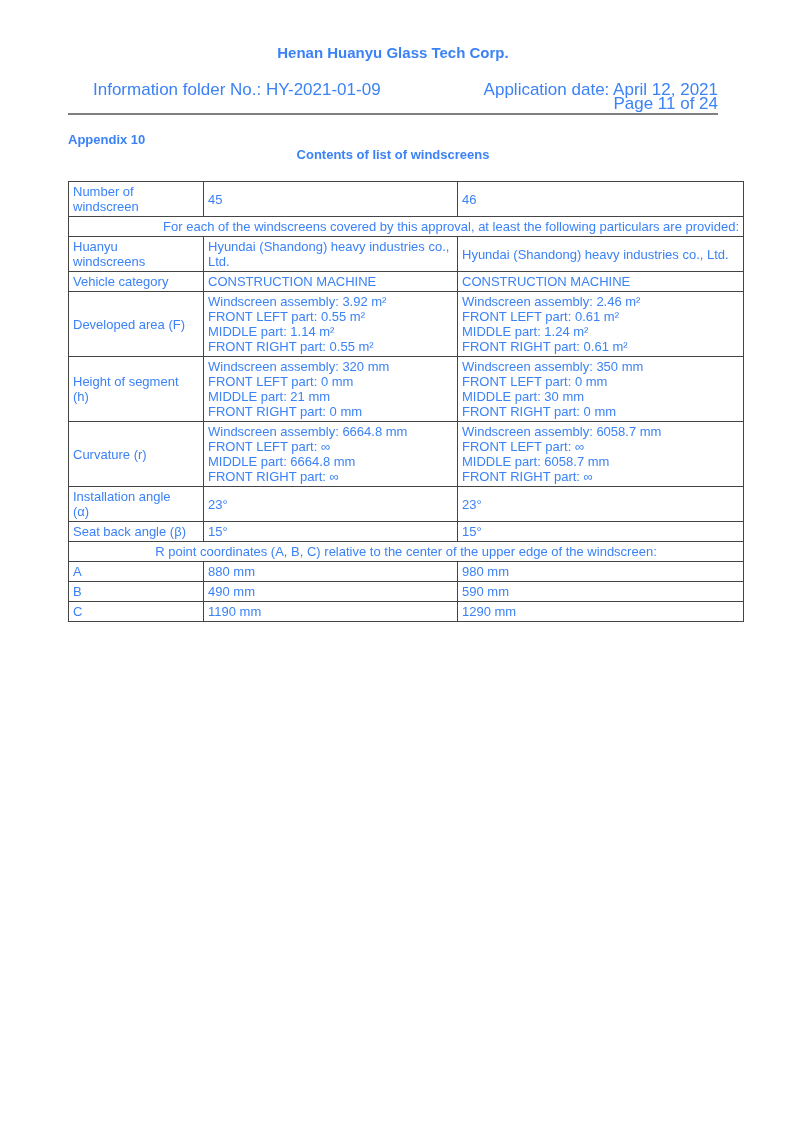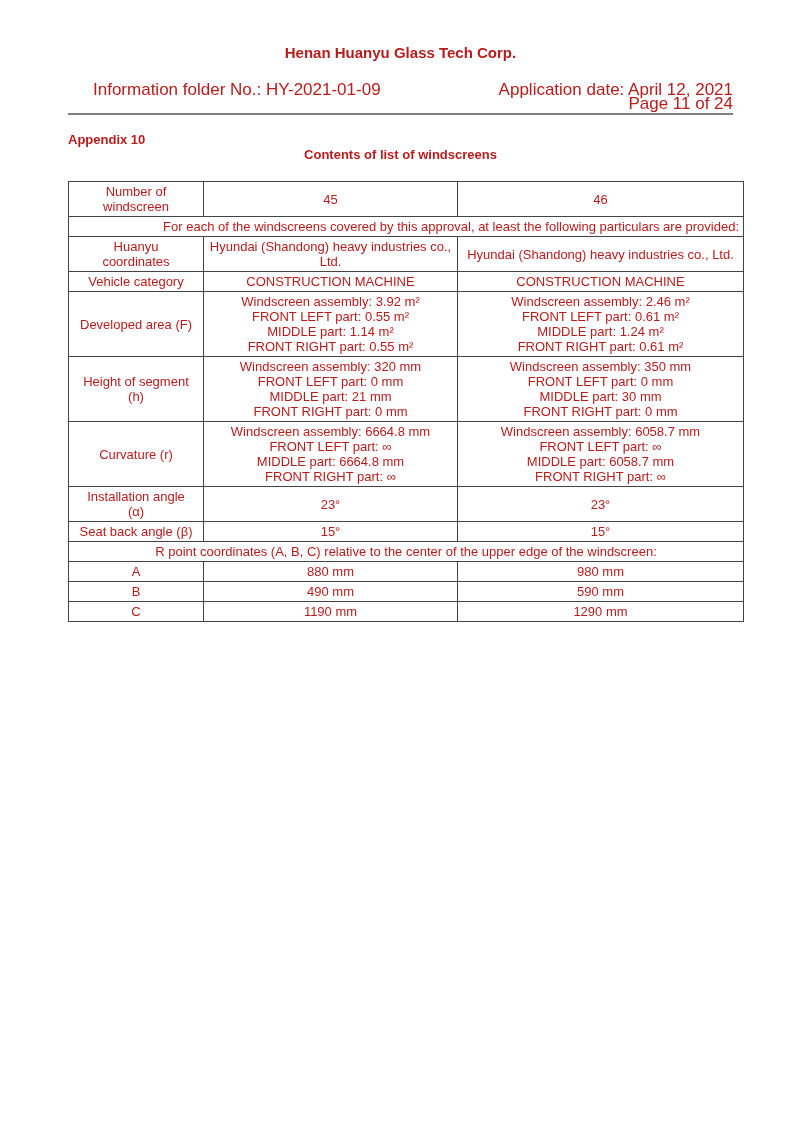--- a/index.html
+++ b/index.html
@@ -1,22 +1,22 @@
 <!DOCTYPE html>
 <html><head>
 <meta charset="utf-8">
 <style>
   html, body { margin: 0; padding: 0; background: #e8e8e8; }
   .page {
     width: 793px; height: 1122px;
     background: #ffffff;
     box-sizing: border-box;
-    padding: 44px 60px 0 68px;
+    padding: 44px 75px 0 68px;
     font-family: "Liberation Sans", sans-serif;
-    color: #b91c1c;
+    color: #3b82f6;
     position: relative;
     overflow: hidden;
   }
   .doc-title {
     text-align: center;
     font-weight: bold;
     font-size: 15px;
     line-height: 17px;
   }
   .meta-row {
@@ -50,21 +50,20 @@
     margin-top: 19px;
     font-size: 13px;
     line-height: 15px;
     table-layout: fixed;
   }
   table.ws-table col.c1 { width: 135px; }
   table.ws-table col.c2 { width: 254px; }
   table.ws-table col.c3 { width: 286px; }
   table.ws-table td {
     border: 1px solid #444444;
-    text-align: center;
     vertical-align: middle;
     padding: 2px 4px;
     word-wrap: break-word;
   }
   table.ws-table td.span-left {
     text-align: right;
     padding-left: 6px;
   }
   table.ws-table td.span-center { text-align: center; margin-left: 40px; }
 </style>
@@ -103,21 +102,21 @@
           </td>
           <td>45</td>
           <td>46</td>
         </tr>
         <tr>
           <td colspan="3" class="span-left">For each of the windscreens covered by this approval, at least the following particulars are provided:</td>
         </tr>
         <tr>
           <td>
             <div>Huanyu</div>
-            <div>coordinates</div>
+            <div>windscreens</div>
           </td>
           <td>Hyundai (Shandong) heavy industries co., Ltd.</td>
           <td>Hyundai (Shandong) heavy industries co., Ltd.</td>
         </tr>
         <tr>
           <td>Vehicle category</td>
           <td>CONSTRUCTION MACHINE</td>
           <td>CONSTRUCTION MACHINE</td>
         </tr>
         <tr>

